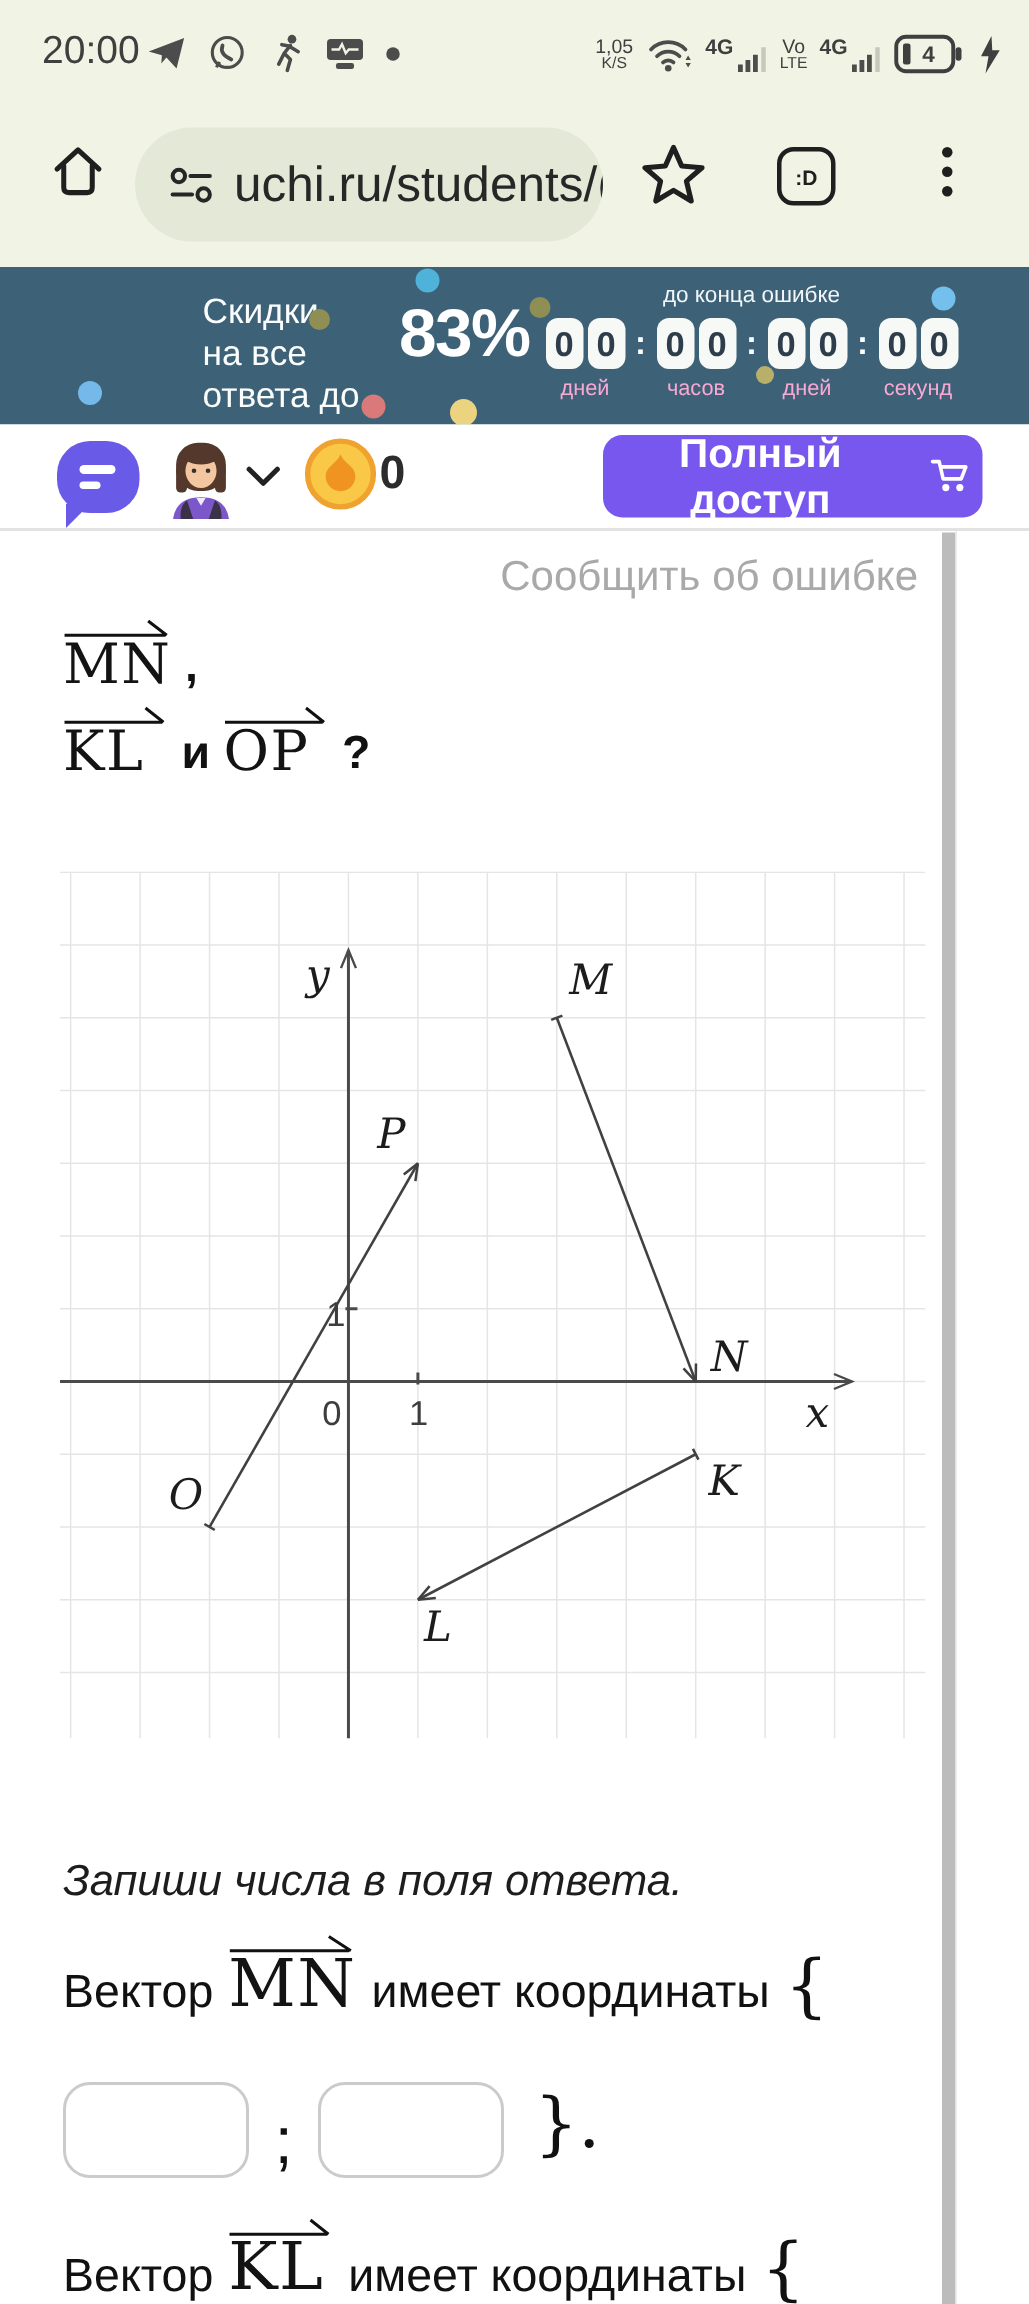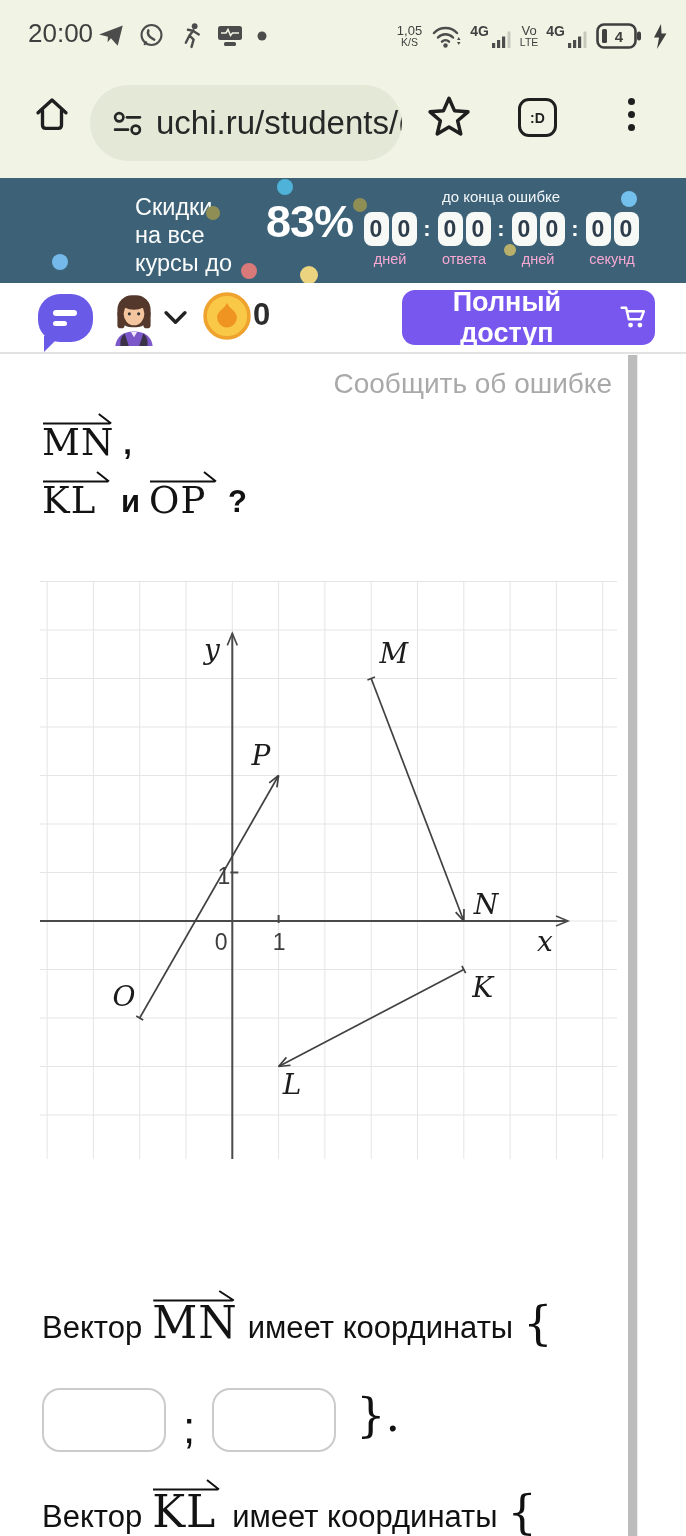--- a/index.html
+++ b/index.html
@@ -188,21 +188,21 @@
           <span></span>
           <span></span>
         </div>
     </div>
   </div>
 
   <div class="banner" style="background:#3d6277;">
     <div class="promo">
       <span style="display:block">Скидки</span>
       <span style="display:block">на все</span>
-      <span style="display:block">курсы до</span>
+      <span style="display:block">ответа до</span>
     </div>
     <div class="pct">83%</div>
     <div class="countdown">
       <div class="cd-caption">до конца ошибке</div>
       <div class="cd-row">
         <div class="cd-group">
             <span class="cd-box">0</span>
             <span class="cd-box">0</span>
           </div>
         <span class="cd-colon">:</span>
@@ -217,21 +217,21 @@
           </div>
         <span class="cd-colon">:</span>
         <div class="cd-group">
             <span class="cd-box">0</span>
             <span class="cd-box">0</span>
           </div>
       </div>
       <div class="cd-labels">
         <span class="cd-unit">дней</span>
           <span class="cd-sp"></span>
-        <span class="cd-unit">ответа</span>
+        <span class="cd-unit">часов</span>
           <span class="cd-sp"></span>
         <span class="cd-unit">дней</span>
           <span class="cd-sp"></span>
         <span class="cd-unit">секунд</span>
       </div>
     </div>
   <span class="dot" style="left: 52px; top: 76px; width: 16px; height: 16px; background: rgb(116, 185, 234);"></span>
       <span class="dot" style="left: 206px; top: 28px; width: 14px; height: 14px; background: rgb(143, 143, 85);"></span>
       <span class="dot" style="left: 277px; top: 1px; width: 16px; height: 16px; background: rgb(79, 179, 217);"></span>
       <span class="dot" style="left: 353px; top: 20px; width: 14px; height: 14px; background: rgb(143, 143, 85);"></span>
@@ -360,20 +360,21 @@
           <text x="83.95800000000003" y="425.145" class="ptl">O</text>
           <text x="221.006" y="184.1" class="ptl">P</text>
           <text x="504.825" y="370.34" class="ptl">x</text>
           <text x="171.928" y="78.37" class="ptl">y</text>
           <text x="181.18800000000002" y="369.34" class="numl">0</text>
           <text x="239.06300000000002" y="369.34" class="numl">1</text>
           <text x="183.966" y="302.895" class="numl">1</text>
         </svg>
     </div>
 
+    <div class="instruction">Запиши числа в поля ответа.</div>
 
     <div class="srow" style="top:935px;">
       <span class="s">Вектор</span>
       <span class="vec vec-a">
         <svg viewBox="0 0 70 13" preserveAspectRatio="none">
             <path d="M1 11.5 H66 M55 2 L67 11.5" fill="none" stroke="#111" stroke-width="2" vector-effect="non-scaling-stroke"></path>
           </svg>
         <span class="vl">MN</span>
       </span>
       <span class="s">имеет координаты</span>

